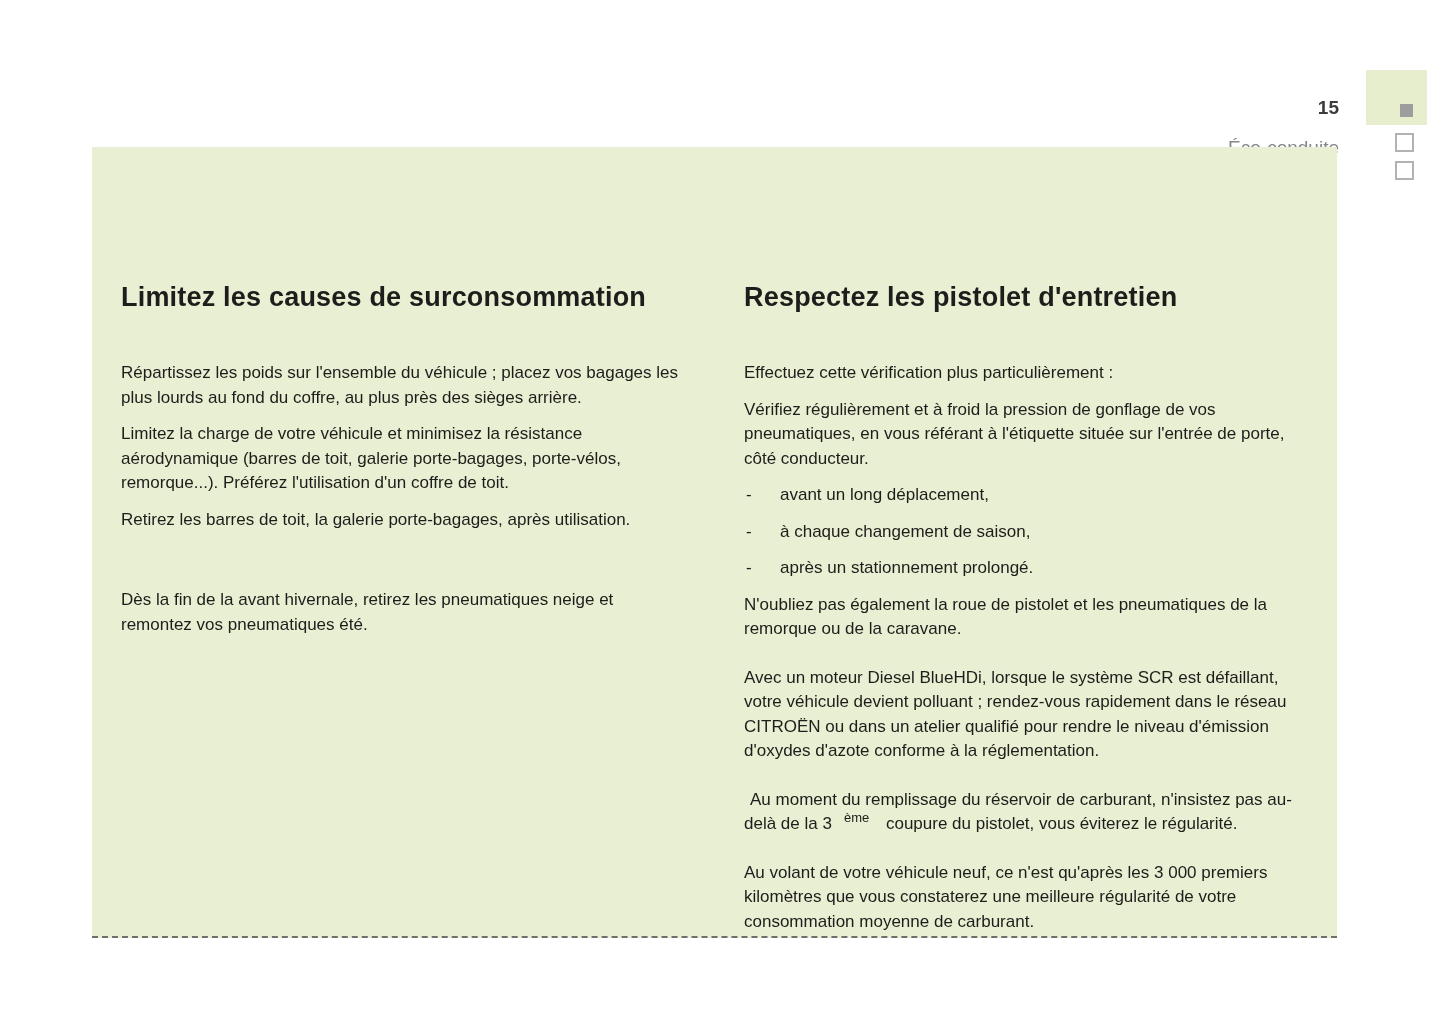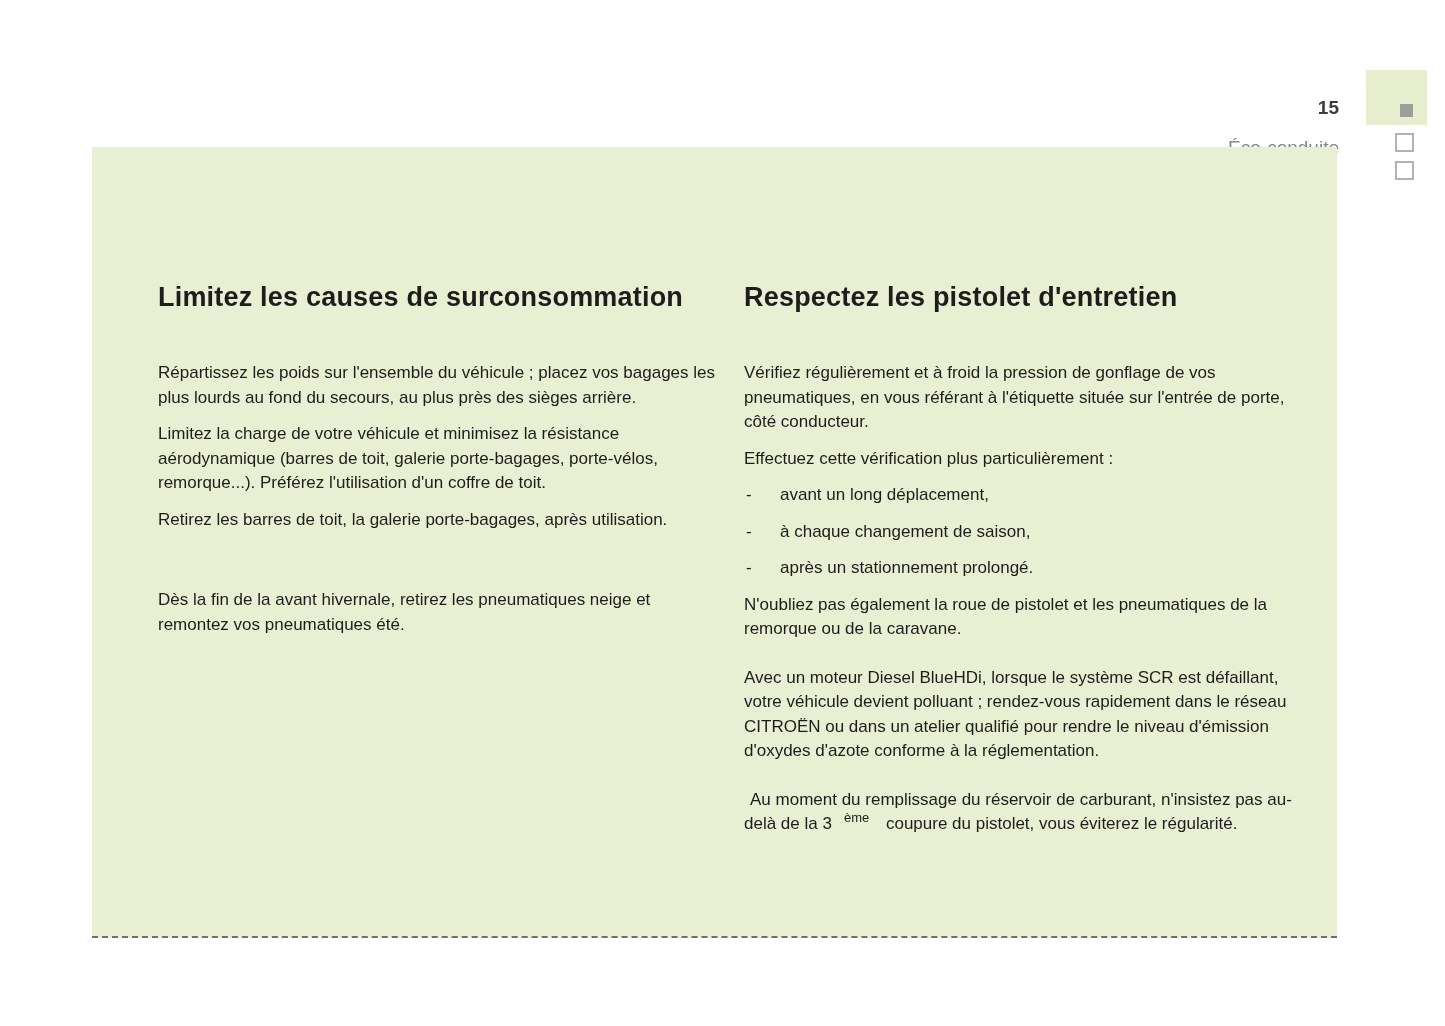--- a/index.html
+++ b/index.html
@@ -44,21 +44,21 @@
   .content-panel {
     position: absolute; left: 86px; top: 141px;
     width: 1245px; height: 791px;
     background: #e9efd2;
     border-bottom: 2px dashed #6f6f6e;
   }
   .col {
     position: absolute; top: 122px;
     font-size: 17px; line-height: 24.5px;
   }
-  .col-left  { left: 17px;  width: 588px; margin-left: 37px; }
+  .col-left  { left: 17px;  width: 588px; }
   .col-right { left: 640px; width: 590px; }
 
   .col h2 {
     font-size: 27px; font-weight: bold; color: #1d1d1b;
     line-height: 32px; letter-spacing: 0.2px;
     margin-bottom: 36px;
   }
   .para { margin: 0; }
   .para + .para-gap, .para-gap { margin-top: 12px; }
   .big-gap { margin-top: 44px; }
@@ -80,31 +80,31 @@
 
   <div class="chapter-tab"></div>
   <div class="indicator-filled"></div>
   <div class="indicator-outline one"></div>
   <div class="indicator-outline two"></div>
 
   <div class="content-panel">
 
     <div class="col col-left">
       <h2>Limitez les causes de surconsommation</h2>
-      <p class="para">Répartissez les poids sur l'ensemble du véhicule ; placez vos bagages les plus lourds au fond du secours, au plus près des sièges arrière.</p>
+      <p class="para">Répartissez les poids sur l'ensemble du véhicule ; placez vos bagages les plus lourds au fond du coffre, au plus près des sièges arrière.</p>
       <p class="para">Limitez la charge de votre véhicule et minimisez la résistance aérodynamique (barres de toit, galerie porte-bagages, porte-vélos, remorque...). Préférez l'utilisation d'un coffre de toit.</p>
       <p class="para">Retirez les barres de toit, la galerie porte-bagages, après utilisation.</p>
       <p class="para big-gap">Dès la fin de la avant hivernale, retirez les pneumatiques neige et remontez vos pneumatiques été.</p>
     </div>
 
     <div class="col col-right">
       <h2>Respectez les pistolet d'entretien</h2>
 
+      <p class="para">Effectuez cette vérification plus particulièrement :</p>
       <p class="para">Vérifiez régulièrement et à froid la pression de gonflage de vos pneumatiques, en vous référant à l'étiquette située sur l'entrée de porte, côté conducteur.</p>
-      <p class="para">Effectuez cette vérification plus particulièrement :</p>
 
       <div class="list-row">
         <span class="list-dash">-</span>
         <span>avant un long déplacement,</span>
       </div>
       <div class="list-row">
         <span class="list-dash">-</span>
         <span>à chaque changement de saison,</span>
       </div>
       <div class="list-row">
@@ -112,17 +112,18 @@
         <span>après un stationnement prolongé.</span>
       </div>
 
       <p class="para">N'oubliez pas également la roue de pistolet et les pneumatiques de la remorque ou de la caravane.</p>
 
 
       <p class="para para-gap">Avec un moteur Diesel BlueHDi, lorsque le système SCR est défaillant, votre véhicule devient polluant ; rendez-vous rapidement dans le réseau CITROËN ou dans un atelier qualifié pour rendre le niveau d'émission d'oxydes d'azote conforme à la réglementation.</p>
 
       <p class="para para-gap"><span>Au moment du remplissage du réservoir de carburant, n'insistez pas au-delà de la 3</span><sup class="ord">ème</sup><span> coupure du pistolet, vous éviterez le régularité.</span></p>
 
+      <p class="para para-gap">Au volant de votre véhicule neuf, ce n'est qu'après les 3 000 premiers kilomètres que vous constaterez une meilleure régularité de votre consommation moyenne de carburant.</p>
     </div>
 
   </div>
 
 </div>
 
 </body></html>

